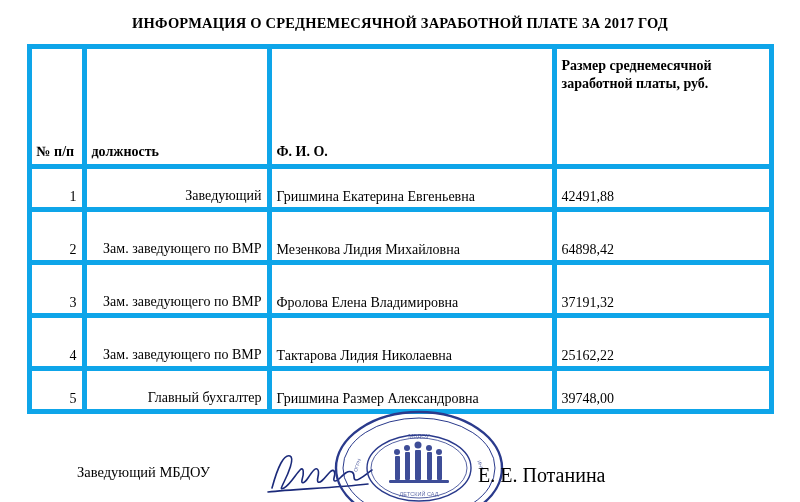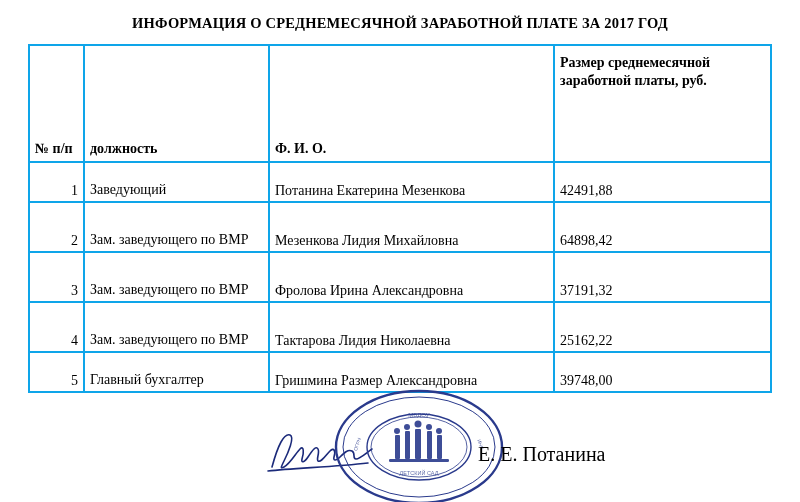--- a/index.html
+++ b/index.html
@@ -30,21 +30,21 @@
     padding-bottom: 12px;
   }
   table.salary-table {
     border-collapse: collapse;
     width: 742px;
     margin: 0 auto;
     table-layout: fixed;
   }
   table.salary-table td,
   table.salary-table th {
-    border: 2px solid #0ea5e9;
+    border: 5px solid #0ea5e9;
     vertical-align: bottom;
     font-size: 14px;
     padding: 2px 5px;
   }
   .col-num { width: 55px; }
   .col-pos { width: 185px; }
   .col-fio { width: 285px; }
   .col-amt { width: 217px; }
 
   thead td {
@@ -68,20 +68,21 @@
   td.cell-num {
     text-align: right;
     padding-right: 4px;
     vertical-align: bottom;
     padding-bottom: 3px;
   }
   td.cell-pos {
     vertical-align: bottom;
     padding-bottom: 3px;
     line-height: 1.2;
+    text-align: right;
   }
   td.cell-fio {
     vertical-align: bottom;
     padding-bottom: 3px;
   }
   td.cell-amt {
     vertical-align: bottom;
     padding-bottom: 3px;
     padding-right: 6px;
   }
@@ -140,51 +141,52 @@
         <td class="hdr-num">№ п/п</td>
         <td class="hdr-pos">должность</td>
         <td class="hdr-fio">Ф. И. О.</td>
         <td class="hdr-amount">Размер среднемесячной заработной платы, руб.</td>
       </tr>
     </thead>
     <tbody>
       <tr>
         <td class="cell-num">1</td>
         <td class="cell-pos">Заведующий</td>
-        <td class="cell-fio">Потанина Екатерина Мезенкова</td>
+        <td class="cell-fio">Гришмина Екатерина Евгеньевна</td>
         <td class="cell-amt">42491,88</td>
       </tr>
       <tr class="row-tall">
         <td class="cell-num">2</td>
         <td class="cell-pos">Зам. заведующего по ВМР</td>
         <td class="cell-fio">Мезенкова Лидия Михайловна</td>
         <td class="cell-amt">64898,42</td>
       </tr>
       <tr class="row-tall">
         <td class="cell-num">3</td>
         <td class="cell-pos">Зам. заведующего по ВМР</td>
-        <td class="cell-fio">Фролова Ирина Александровна</td>
+        <td class="cell-fio">Фролова Елена Владимировна</td>
         <td class="cell-amt">37191,32</td>
       </tr>
       <tr class="row-tall">
         <td class="cell-num">4</td>
         <td class="cell-pos">Зам. заведующего по ВМР</td>
         <td class="cell-fio">Тактарова Лидия Николаевна</td>
         <td class="cell-amt">25162,22</td>
       </tr>
       <tr>
         <td class="cell-num">5</td>
         <td class="cell-pos">Главный бухгалтер</td>
         <td class="cell-fio">Гришмина Размер Александровна</td>
         <td class="cell-amt">39748,00</td>
       </tr>
     </tbody>
   </table>
 
   <div class="signature-block">
+    <div class="sig-role">Заведующий МБДОУ</div>
 
     <div class="handwriting">
       <svg width="140" height="50" viewBox="0 0 140 50">
         <g fill="none" stroke="#1b2a7a" stroke-width="1.6" stroke-linecap="round">
           <path d="M8,40 C14,18 20,6 26,8 C31,10 24,26 20,34 C17,40 16,42 20,40 C26,37 32,26 36,22 C40,18 40,26 38,32 C37,36 40,36 44,30 C48,24 52,18 54,22 C56,26 52,32 54,34 C57,36 62,28 66,24 C70,20 72,24 70,30 C69,34 72,34 76,30 C80,26 84,22 88,24 C92,26 88,32 92,32 C96,32 102,26 108,22"></path>
           <path d="M4,44 C30,41 70,40 104,36"></path>
         </g>
       </svg>
     </div>
 

